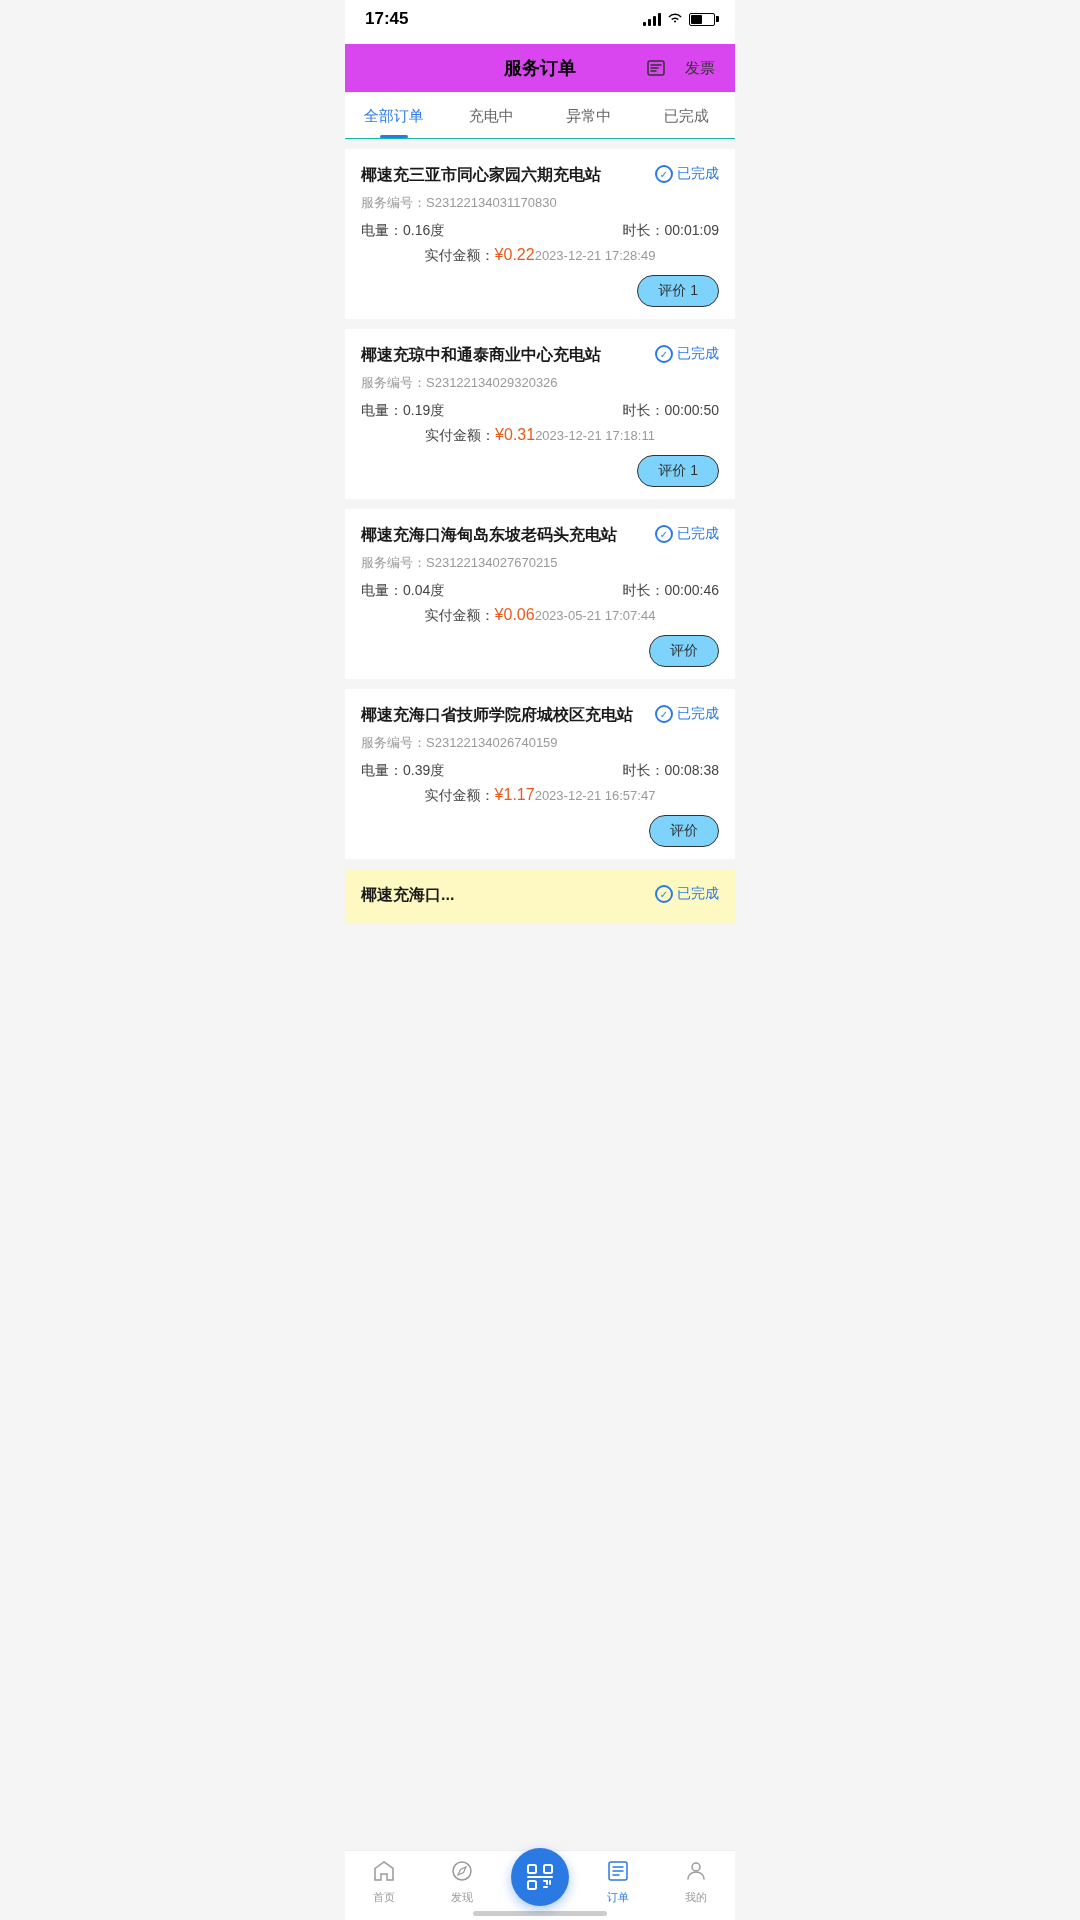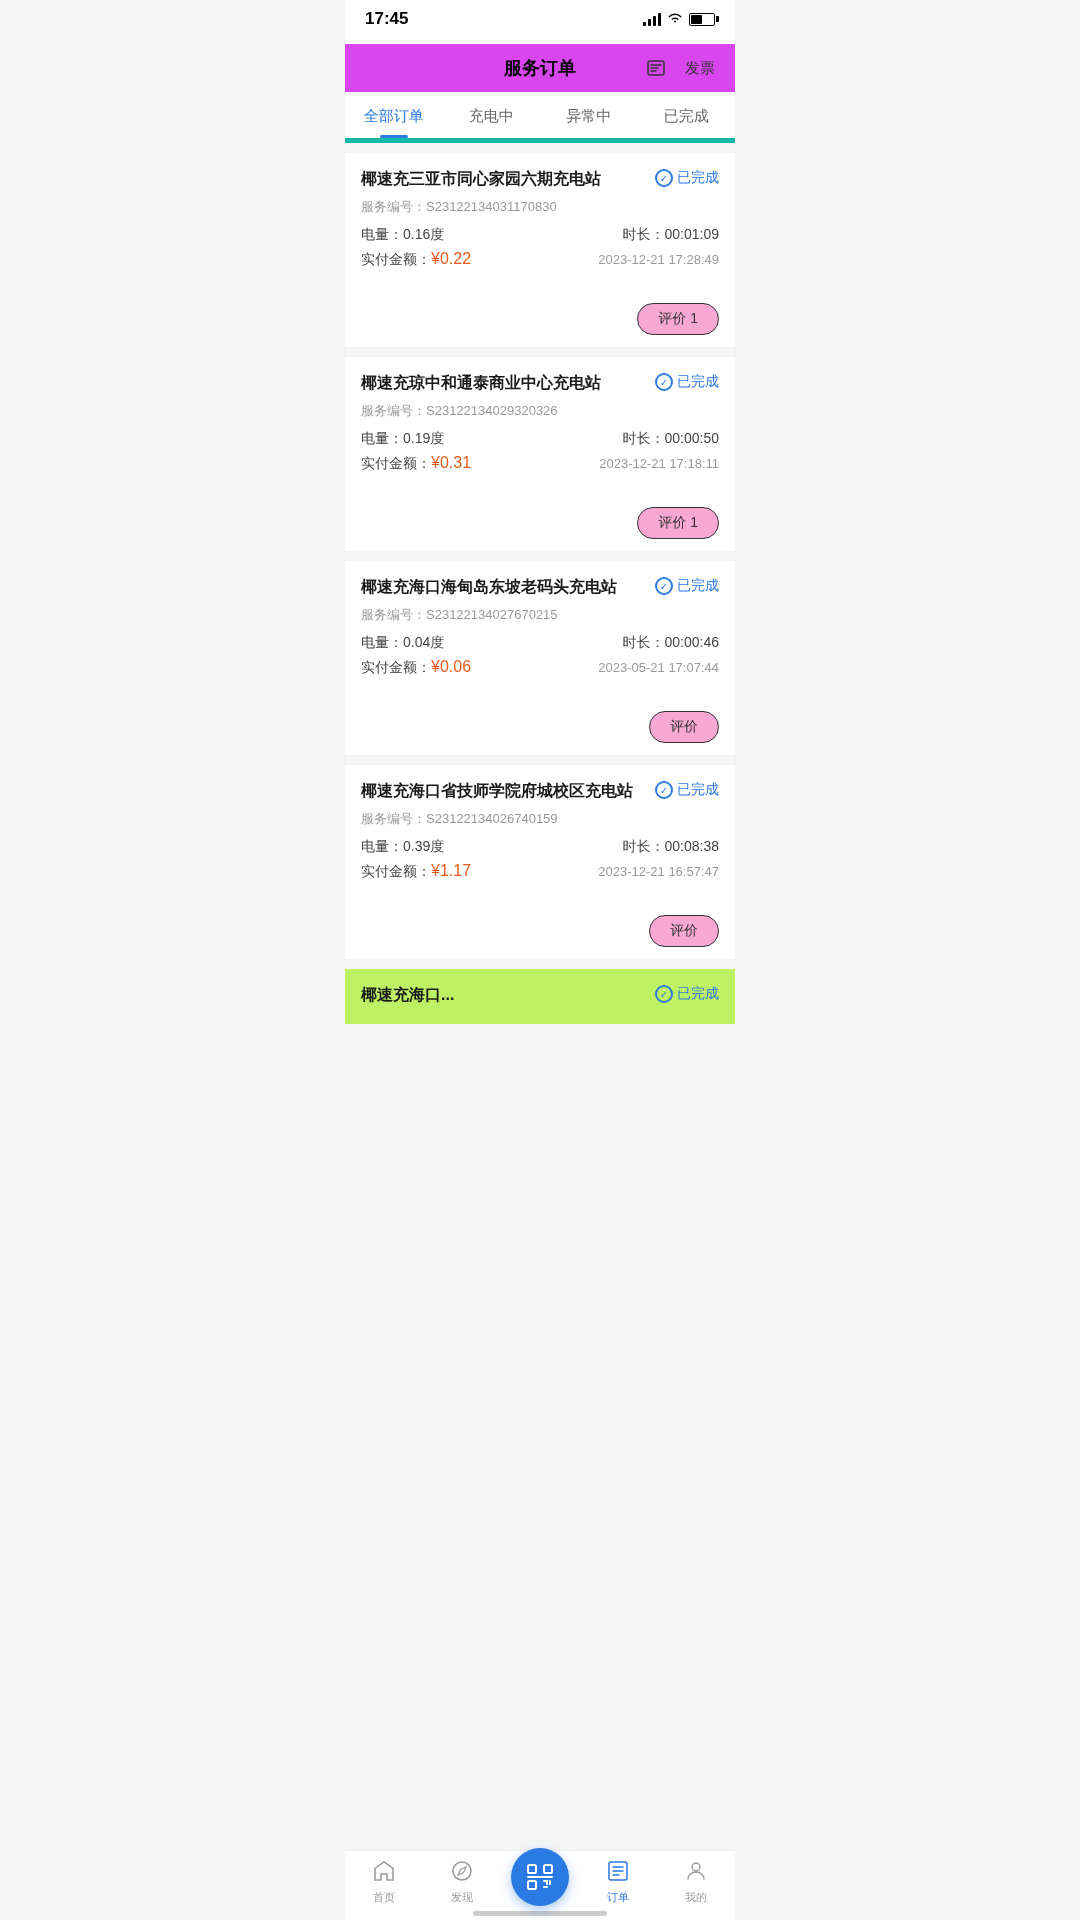--- a/index.html
+++ b/index.html
@@ -99,21 +99,21 @@
       align-items: center;
       gap: 20px;
       color: #333;
       font-size: 15px;
     }
 
     
     .tabs {
       background: #fff;
       display: flex;
-      border-bottom: 5px solid #14b8a6;
+      border-bottom: 1px solid #14b8a6;
     }
     .tab {
       flex: 1;
       text-align: center;
       padding: 14px 0 12px;
       font-size: 15px;
       color: #666;
       position: relative;
     }
     .tab.active {
@@ -190,21 +190,21 @@
     .order-info-left {
       font-size: 14px;
       color: #444;
     }
     .order-info-right {
       font-size: 14px;
       color: #444;
     }
     .order-amount-row {
       display: flex;
-      justify-content: space-between;
+      justify-content: center;
       align-items: center;
       margin-bottom: 10px;
     }
     .order-amount-label {
       font-size: 14px;
       color: #444;
     }
     .order-amount-value {
       font-size: 16px;
       color: #e85a1b;
@@ -218,23 +218,22 @@
       display: flex;
       justify-content: flex-end;
       margin-top: 8px;
     }
     .review-btn {
       border: 1.5px solid #333;
       border-radius: 18px;
       padding: 6px 20px;
       font-size: 14px;
       color: #333;
-      background: #f9a8d4;
+      background: #7dd3fc;
       cursor: pointer;
-      margin-top: 24px;
     }
 
     
     .bottom-nav {
       position: fixed;
       bottom: 0;
       left: 50%;
       transform: translateX(-50%);
       width: 390px;
       background: #fff;
@@ -298,21 +297,21 @@
       transform: translateX(-50%);
       width: 134px;
       height: 5px;
       background: #000;
       border-radius: 3px;
       opacity: 0.2;
     }
 
     
     .order-card-partial {
-      background: #bef264;
+      background: #fef9c3;
       padding: 16px 16px 10px;
       margin-bottom: 80px;
     }
   </style>
 </head>
 <body>
 
 <div class="status-bar">
   <span class="status-time">17:45</span>
   <div class="status-icons">

